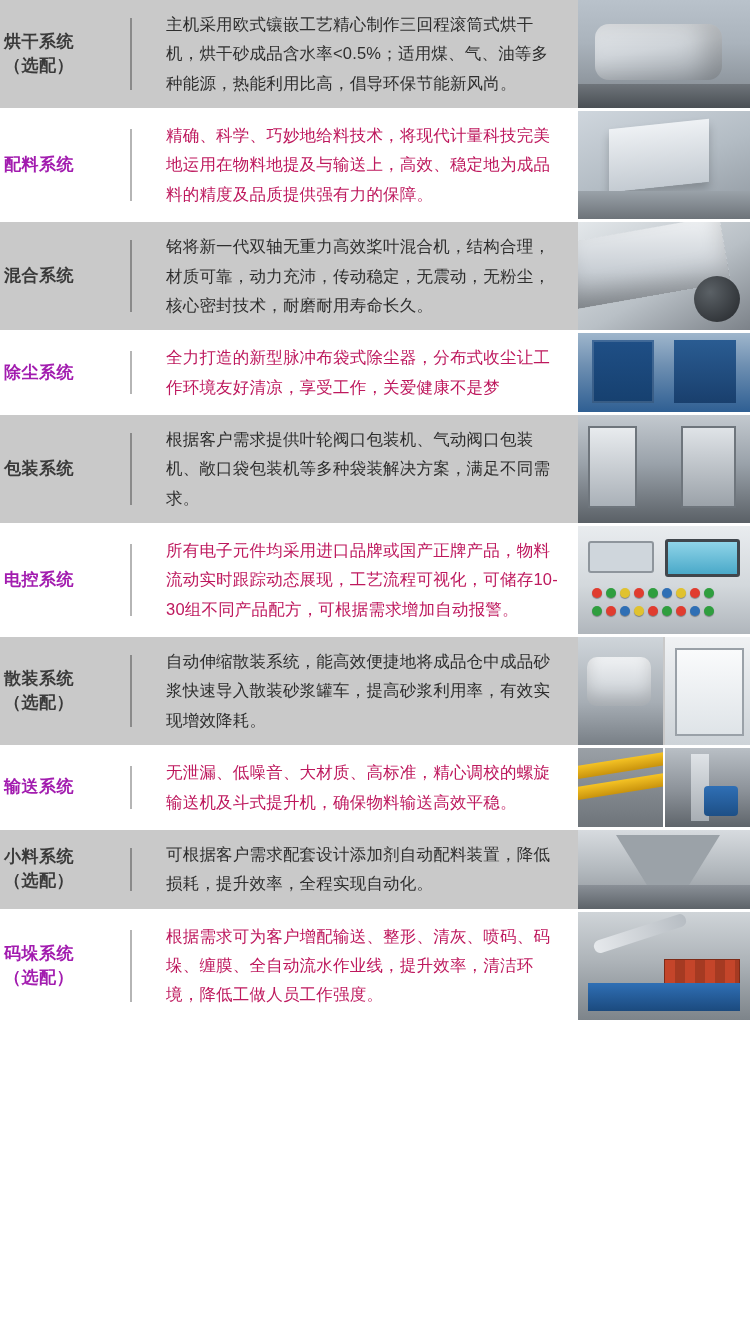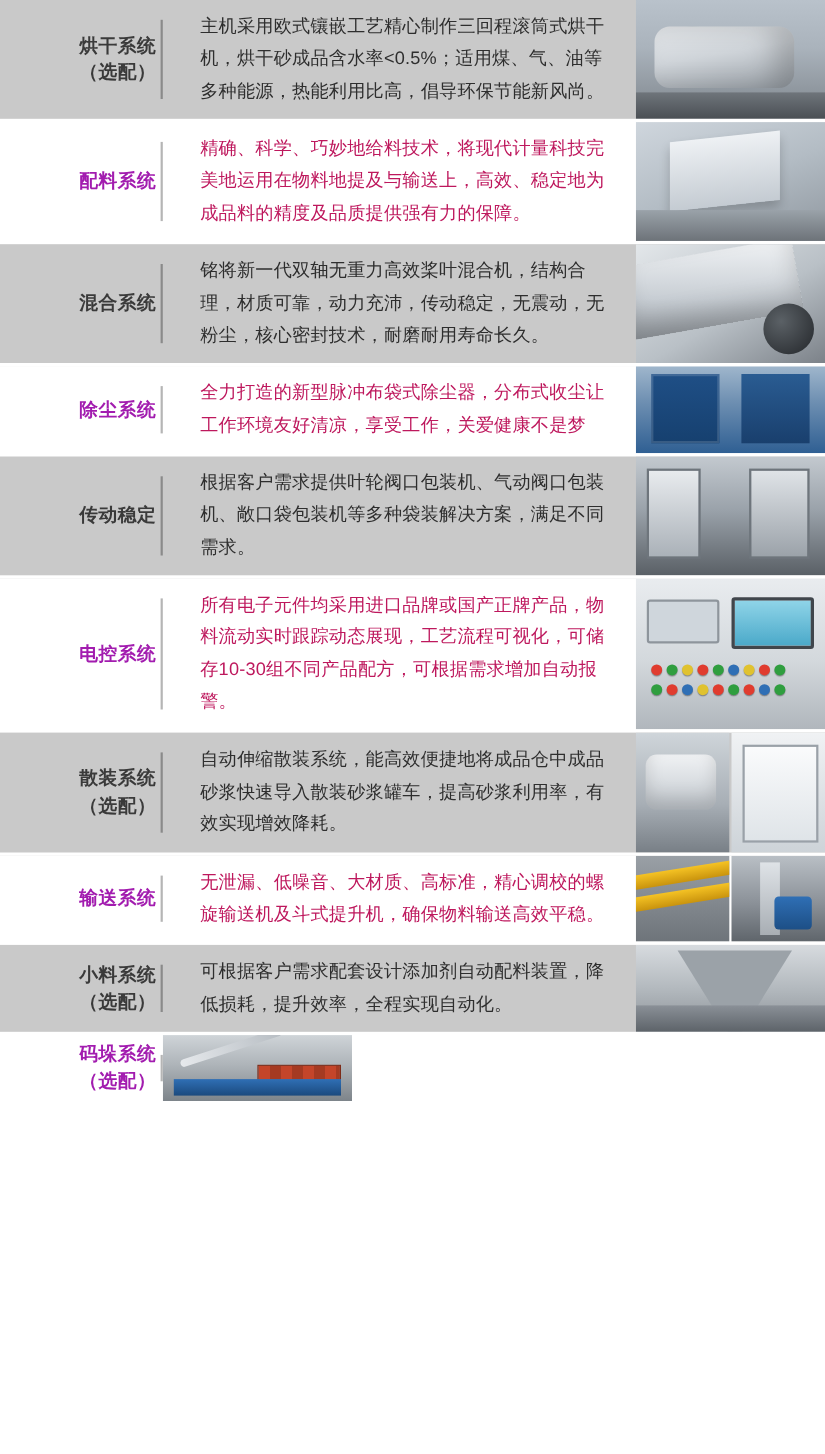--- a/index.html
+++ b/index.html
@@ -19,24 +19,23 @@
   }
   .row.gray  { background: #c9c9c9; }
   .row.white { background: #ffffff; }
 
   
   .label-col {
     width: 130px;
     flex: 0 0 130px;
     display: flex;
     align-items: center;
-    justify-content: flex-end;
+    justify-content: flex-start;
     text-align: center;
     padding: 6px 4px;
-    margin-left: 16px;
   }
   .label-text {
     font-size: 17px;
     font-weight: bold;
     line-height: 1.42;
     letter-spacing: 0.5px;
     white-space: pre-line;
   }
   .label-text.dark { color: #3a3a3a; }
   .label-text.red  { color: #a21caf; }
@@ -308,21 +307,21 @@
     <div class="desc-col">
       <div class="desc-text">全力打造的新型脉冲布袋式除尘器，分布式收尘让工作环境友好清凉，享受工作，关爱健康不是梦</div>
     </div>
     <div class="img-col">
       <div class="photo ph-dust"></div>
     </div>
   </div>
 
   <div class="row gray">
     <div class="label-col">
-      <div class="label-text dark">传动稳定</div>
+      <div class="label-text dark">包装系统</div>
     </div>
     <div class="divider"></div>
     <div class="desc-col">
       <div class="desc-text">根据客户需求提供叶轮阀口包装机、气动阀口包装机、敞口袋包装机等多种袋装解决方案，满足不同需求。</div>
     </div>
     <div class="img-col">
       <div class="photo ph-pack"></div>
     </div>
   </div>
 
@@ -402,20 +401,23 @@
       <div class="photo ph-small"></div>
     </div>
   </div>
 
   <div class="row white" style="border-bottom:none;">
     <div class="label-col">
       <div class="label-text red">码垛系统
 （选配）</div>
     </div>
     <div class="divider"></div>
+    <div class="desc-col">
+      <div class="desc-text">根据需求可为客户增配输送、整形、清灰、喷码、码垛、缠膜、全自动流水作业线，提升效率，清洁环境，降低工做人员工作强度。</div>
+    </div>
     <div class="img-col">
       <div class="photo ph-pallet">
         <div class="crate"></div>
       </div>
     </div>
   </div>
 
 </div>
 
 </body></html>

